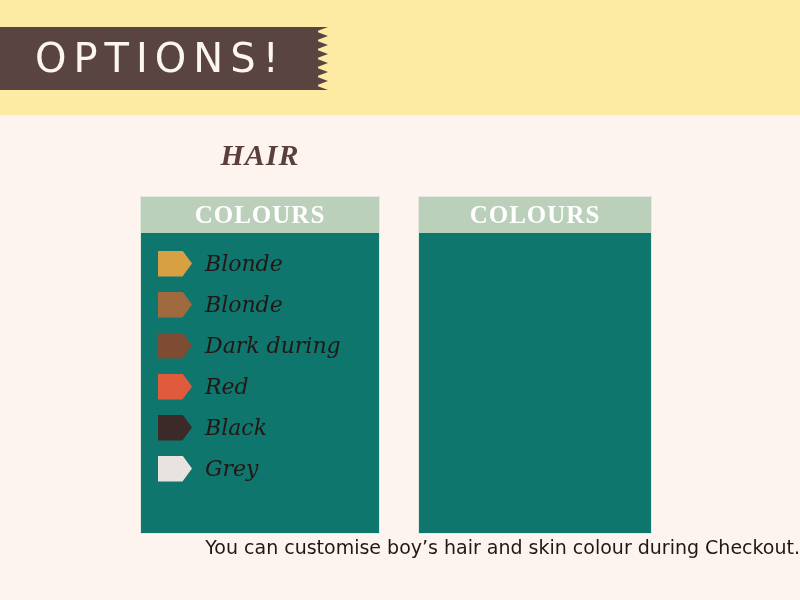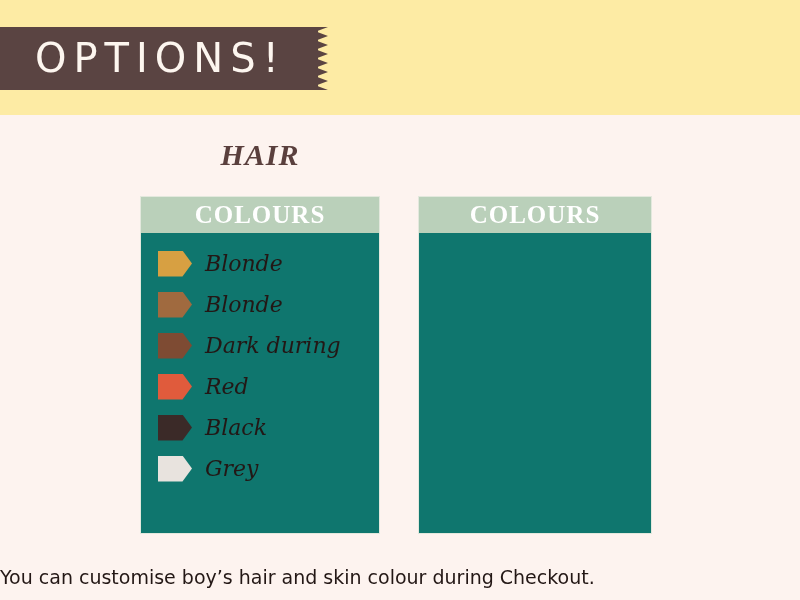--- a/index.html
+++ b/index.html
@@ -130,25 +130,24 @@
     font-size: 22px;
     white-space: nowrap;
   }
 
   
   .footer-note {
     position: absolute;
     left: 0;
     top: 536px;
     width: 800px;
-    text-align: left;
+    text-align: right;
     color: #231715;
     font-family: "DejaVu Sans", sans-serif;
     font-size: 19px;
-    margin-top: 30px;
   }
 </style>
 </head>
 <body>
 
 <div class="page">
 
   <div class="yellow-band"></div>
 
   <div class="ribbon">

